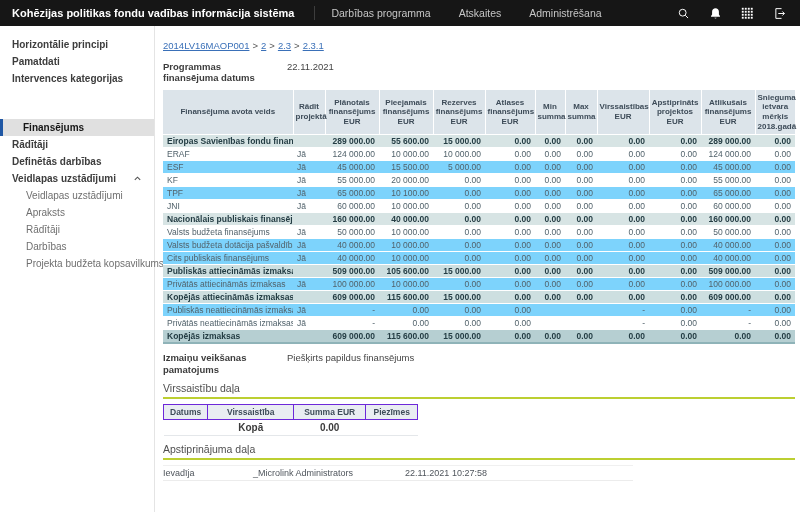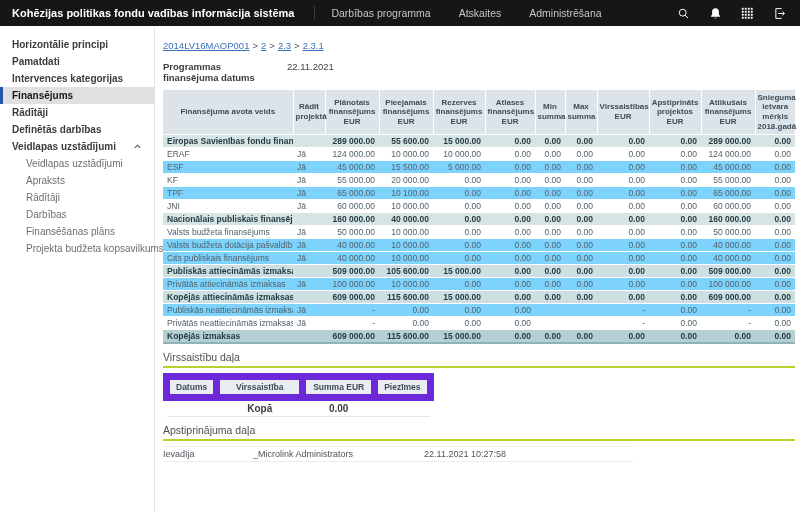--- a/index.html
+++ b/index.html
@@ -16,21 +16,21 @@
   .nav-divider{width:1px;height:14px;background:#3d3d3d;margin:0 16px 0 20px;flex:0 0 auto;}
   .nav-menu{display:flex;align-items:center;}
   .nav-item{color:#c6c6c6;font-size:10.5px;margin-right:28px;cursor:pointer;white-space:nowrap;}
   .nav-icons{margin-left:auto;display:flex;align-items:center;gap:19px;padding-right:2px;}
   .nav-icon{display:flex;cursor:pointer;}
   
   .layout{display:flex;height:486px;}
   .sidebar{width:155px;flex:0 0 155px;border-right:1px solid #e4e4e4;padding-top:10px;}
   .side-item{display:flex;align-items:center;justify-content:space-between;height:17px;line-height:17px;
     padding:0 12px;font-size:10px;font-weight:bold;color:#3d3d3d;cursor:pointer;white-space:nowrap;}
-  .side-item.active{background:#e0e0e0;border-left:3px solid #1f57a4;padding-left:9px;color:#161616;}
+  .side-item.active{background:#e0e0e0;border-left:3px solid #1f57a4;padding-left:20px;color:#161616;margin-top:32px;}
   .side-sub{height:17px;line-height:17px;padding:0 12px 0 26px;font-size:10px;color:#6f6f6f;cursor:pointer;white-space:nowrap;}
   .main{flex:1;padding:14px 5px 0 8px;overflow:hidden;}
   
   .breadcrumb{font-size:9.5px;margin-bottom:10px;}
   .bc-link{color:#3a70b8;text-decoration:underline;cursor:pointer;margin-top:40px;}
   .bc-sep{color:#555;margin:0 3px;}
   .meta-row{display:flex;margin-bottom:6px;}
   .meta-label{width:112px;font-size:9.5px;font-weight:bold;color:#3c3c3c;line-height:1.2;}
   .meta-value{font-size:9.5px;color:#454545;margin-left:12px;line-height:1.2;}
   
@@ -50,29 +50,29 @@
   .fin th:nth-child(3){width:54px;}  .fin th:nth-child(4){width:54px;}
   .fin th:nth-child(5){width:52px;}  .fin th:nth-child(6){width:50px;}
   .fin th:nth-child(7){width:30px;}  .fin th:nth-child(8){width:32px;}
   .fin th:nth-child(9){width:52px;}  .fin th:nth-child(10){width:52px;}
   .fin th:nth-child(11){width:54px;} .fin th:nth-child(12){width:40px;}
   
   .block-label{font-size:9.5px;font-weight:bold;color:#3c3c3c;margin-top:9px;}
   .section-title{font-size:10.5px;color:#4f4f4f;margin-top:7px;}
   .olive{height:2px;background:#bccf31;border:0;margin:3px 0 5px 0;width:632px;}
   table.vtable{border-collapse:collapse;margin-top:1px;}
-  .vtable th{background:#e9edf2;border:7px solid #6d28d9;font-size:8.5px;font-weight:bold;color:#3e4c59;padding:2px 6px;}
+  .vtable th{background:#e9edf2;border:1px solid #6d28d9;font-size:8.5px;font-weight:bold;color:#3e4c59;padding:2px 6px;}
   .vtable td{font-size:10px;color:#3c3c3c;padding:2px 6px;border-bottom:1px solid #e4e7ea;text-align:center;font-weight:bold;}
   .vtable th:nth-child(1){width:42px;} .vtable th:nth-child(2){width:86px;}
   .vtable th:nth-child(3){width:72px;} .vtable th:nth-child(4){width:52px;}
   .app-rows{margin-top:3px;border-top:1px solid #f0f0f0;width:470px;}
   .app-row{display:flex;align-items:center;height:15px;border-bottom:1px solid #ececec;font-size:9px;color:#4f555c;}
   .app-label{width:90px;}
   .app-user{width:152px;}
-  .app-time{width:120px;text-align:center;}
+  .app-time{width:120px;}
 </style>
 </head>
 <body>
 
 <div class="navbar">
   <span class="brand">Kohēzijas politikas fondu vadības informācija sistēma</span>
   <span class="nav-divider"></span>
   <span class="nav-menu">
       <span class="nav-item">Darbības programma</span>
       <span class="nav-item">Atskaites</span>
@@ -146,21 +146,20 @@
         <div class="side-item">
           <span>Veidlapas uzstādījumi</span>
           <svg width="9" height="9" viewBox="0 0 10 10">
             <polyline points="2,6.5 5,3.5 8,6.5" fill="none" stroke="#525252" stroke-width="1.2"></polyline>
           </svg>
         </div>
         <div class="side-sub">Veidlapas uzstādījumi</div>
         <div class="side-sub">Apraksts</div>
         <div class="side-sub">Rādītāji</div>
         <div class="side-sub">Darbības</div>
-        <div class="side-sub">Finansēšanas plāns</div>
         <div class="side-sub">Projekta budžeta kopsavilkums</div>
       </div>
   </div>
 
   <div class="main">
     <div class="breadcrumb"><a class="bc-link" href="#">2014LV16MAOP001</a><span class="bc-sep">&gt;</span><a class="bc-link" href="#">2</a><span class="bc-sep">&gt;</span><a class="bc-link" href="#">2.3</a><span class="bc-sep">&gt;</span><a class="bc-link" href="#">2.3.1</a></div>
 
     <div class="meta-row">
       <div class="meta-label">Programmas finansējuma datums</div>
       <div class="meta-value">22.11.2021</div>
@@ -405,20 +404,24 @@
             <td class="num">0.00</td>
             <td class="num">0.00</td>
             <td class="num">0.00</td>
             <td class="num">0.00</td>
             <td class="num">0.00</td>
           </tr>
         </tbody>
     </table>
 
 
+    <div class="meta-row" style="margin-top:8px;">
+      <div class="meta-label">Izmaiņu veikšanas pamatojums</div>
+      <div class="meta-value">Piešķirts papildus finansējums</div>
+    </div>
 
     <div class="section-title">Virssaistību daļa</div>
     <hr class="olive">
 
     <table class="vtable">
       <thead>
           <tr>
             <th>Datums</th>
             <th>Virssaistība</th>
             <th>Summa EUR</th>

